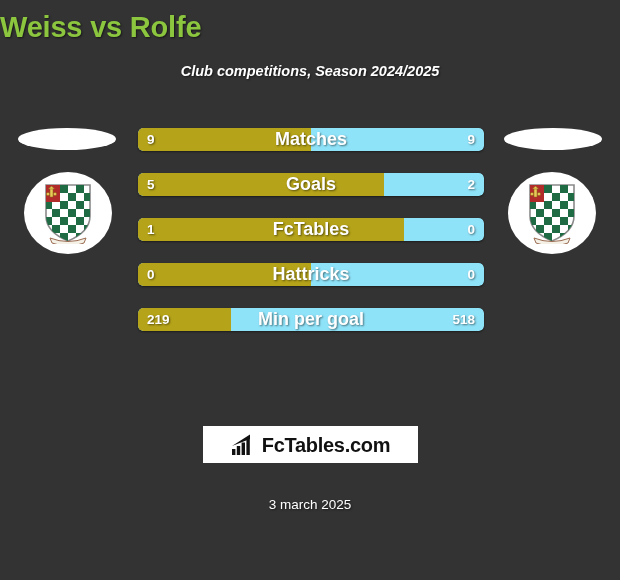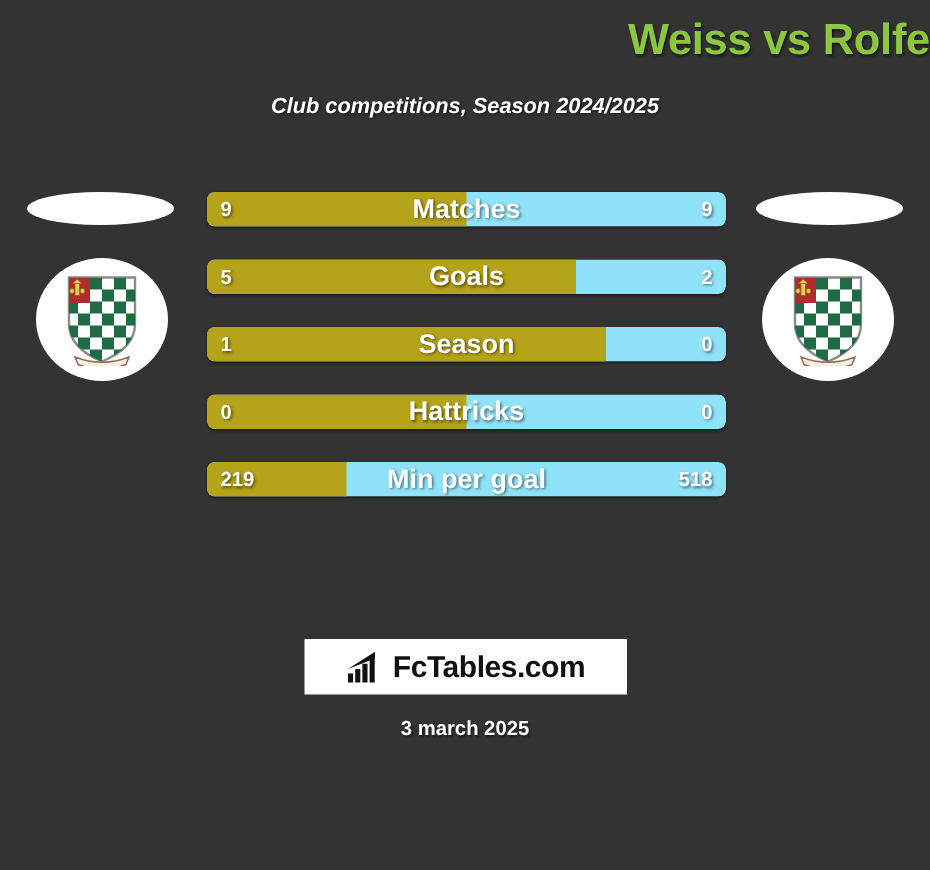--- a/index.html
+++ b/index.html
@@ -19,21 +19,21 @@
     width: 620px;
     height: 580px;
   }
 
   
   .title {
     position: absolute;
     top: 8px;
     left: 0;
     width: 620px;
-    text-align: right;
+    text-align: left;
     color: #8CC63F;
     font-size: 29px;
     font-weight: bold;
     letter-spacing: -0.2px;
     line-height: 38px;
     text-shadow: 1px 1px 2px rgba(0,0,0,0.55);
   }
   .subtitle {
     position: absolute;
     top: 62px;
@@ -144,27 +144,27 @@
   .logo-icon { display: block; }
   .logo-text {
     color: #111111;
     font-size: 20px;
     font-weight: bold;
     letter-spacing: -0.3px;
     line-height: 20px;
   }
   .date {
     position: absolute;
-    top: 478px;
+    top: 497px;
     left: 0;
     width: 620px;
     text-align: center;
     color: #FFFFFF;
     font-size: 13.5px;
-    font-weight: bold;
+    font-weight: normal;
     text-shadow: 1px 1px 2px rgba(0,0,0,0.5);
   }
 </style>
 </head>
 <body>
 
 <div class="page">
 
   <div class="title">Weiss vs Rolfe</div>
   <div class="subtitle">Club competitions, Season 2024/2025</div>
@@ -271,21 +271,21 @@
       <div class="bar-left" style="width: 71%;"></div>
       <div class="val home">5</div>
       <div class="stat-label">Goals</div>
       <div class="val away">2</div>
     </div>
 
     <div class="stat-row">
       <div class="bar-right"></div>
       <div class="bar-left" style="width: 77%;"></div>
       <div class="val home">1</div>
-      <div class="stat-label">Season</div>
+      <div class="stat-label">FcTables</div>
       <div class="val away">0</div>
     </div>
 
     <div class="stat-row">
       <div class="bar-right"></div>
       <div class="bar-left" style="width: 50%;"></div>
       <div class="val home">0</div>
       <div class="stat-label">Hattricks</div>
       <div class="val away">0</div>
     </div>

